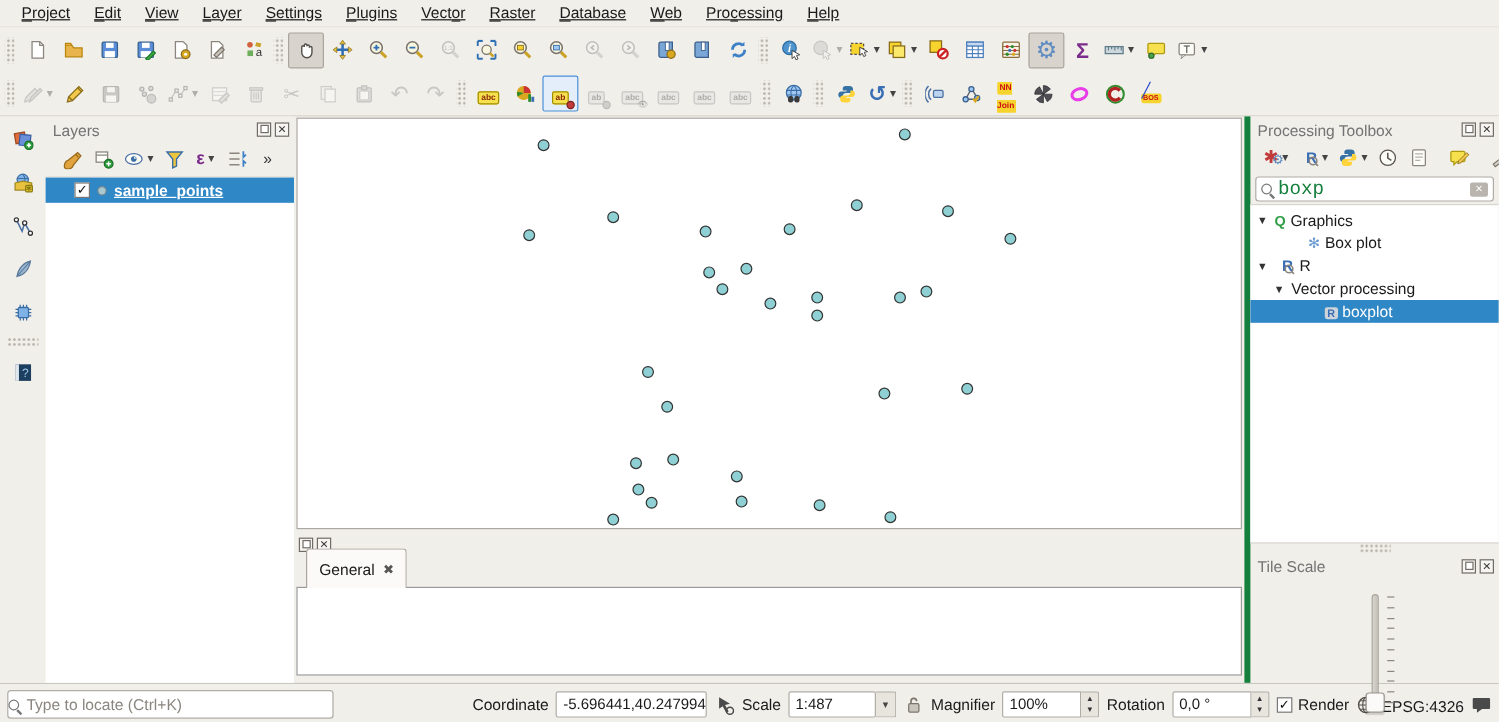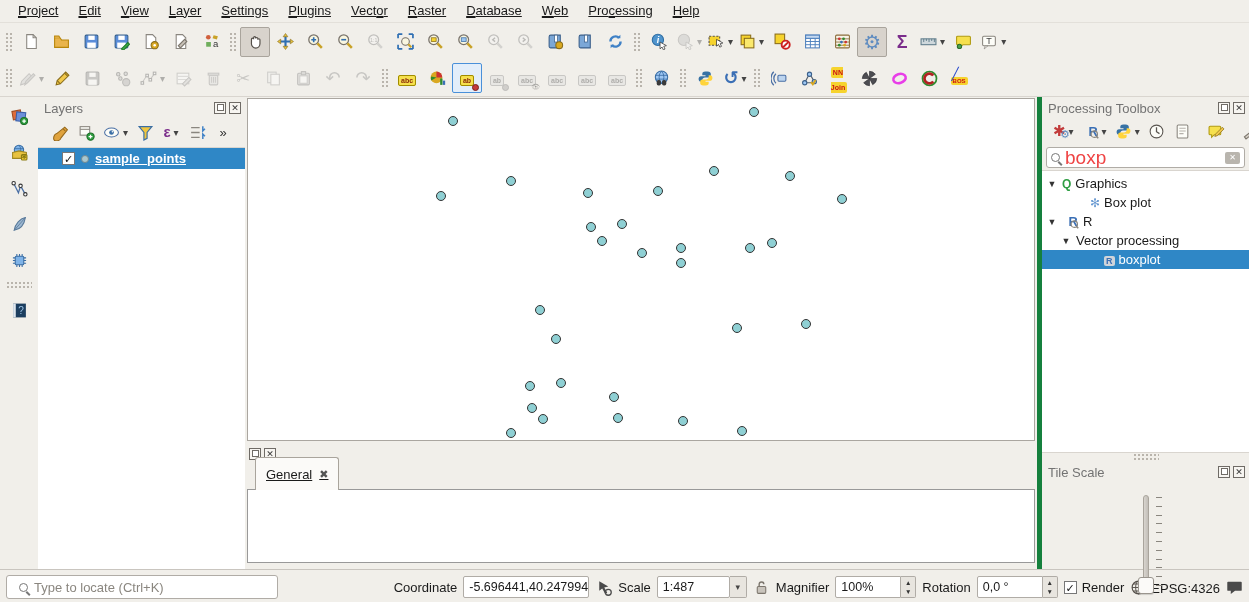--- a/index.html
+++ b/index.html
@@ -61,32 +61,32 @@
   .layer-label { color:#fff; font-weight:bold; text-decoration:underline; font-size:13px; }
   
   .center-col { flex:1; display:flex; flex-direction:column; padding:1px 2px 0 2px; }
   .map-canvas { position:relative; height:343px; background:#fff; border:1px solid #aaa6a0; overflow:hidden; }
   .map-point { position:absolute; width:10px; height:10px; border-radius:50%;
     background:#8fd0d4; border:1.3px solid #333; }
   .log-panel { flex:1; display:flex; flex-direction:column; margin-top:3px; }
   .log-head { display:flex; align-items:center; height:19px; padding:0 2px; }
   .tab-row { display:flex; align-items:flex-end; height:27px; padding-left:8px; }
   .tab { display:flex; align-items:center; gap:7px; background:#fbfaf8; border:1px solid #a9a49c; border-bottom:none;
-    border-radius:3px 3px 0 0; height:26px; padding:16px 10px; font-size:13px; position:relative; z-index:2;text-decoration:underline; }
+    border-radius:3px 3px 0 0; height:26px; padding:16px 10px; font-size:13px; position:relative; z-index:2; }
   .tab-close { font-size:11px; font-weight:bold; color:#555; }
   .log-content { flex:1; background:#fff; border:1px solid #999; margin:-1px 0 6px 0; }
   
   .right-col { width:212px; display:flex; flex-direction:column; background:#f1efea; border-left:5px solid #15803d; }
   .proc-panel { height:355px; display:flex; flex-direction:column; }
   .proc-tb { display:flex; align-items:center; gap:2px; padding:2px 2px 2px 8px; }
   .proc-tb .tb-btn { height:24px; min-width:24px; }
   .proc-sep { width:1px; height:16px; background:#c8c4be; margin:0 3px; }
   .searchbox { display:flex; align-items:center; margin:2px 4px; height:21px; background:#fff;
     border:1px solid #b0aca6; border-radius:3px; padding:0 4px; gap:5px; }
-  .searchbox .q { flex:1; font-size:19px; color:#ef4444; }
+  .searchbox .q { flex:1; font-size:16px; color:#15803d;font-family:Liberation Mono, monospace; }
   .clear-ic { width:15px; height:12px; background:#b9b5ae; border-radius:2px; color:#fff; font-size:8px;
     line-height:12px; text-align:center; }
   .tree { flex:1; background:#fff; border-top:1px solid #d9d5cf; padding-top:3px; }
   .tree-row { display:flex; align-items:center; height:19px; font-size:13px; gap:4px; }
   .tree-row.selected { background:#2f87c6; color:#fff; }
   .tw { width:12px; text-align:center; font-size:9px; color:#333; flex:none; }
   .tree-row.selected .tw { color:#fff; }
   .q-ic { color:#2f9e44; font-weight:bold; font-size:12px; }
   .snow-ic { color:#6b9bd2; font-size:12px; }
   .rbox-ic { background:#cfd4da; border-radius:2px; color:#3a6fb5; font-weight:bold; font-size:9px; padding:0 2px; }
@@ -95,21 +95,21 @@
     background-image: radial-gradient(#b9b4ac 1px, transparent 1.2px); background-size:4px 4px; }
   .slider-wrap { position:relative; flex:1; }
   .slider-track { position:absolute; left:101px; top:14px; width:6px; height:92px;
     background:linear-gradient(to right,#d8d4ce,#c2beb8); border:1px solid #a9a49c; border-radius:3px; }
   .slider-handle { position:absolute; left:96px; top:96px; width:16px; height:17px; background:#fbfaf8;
     border:1px solid #9a958e; border-radius:3px; box-shadow:0 1px 1px rgba(0,0,0,.15); }
   .tick { position:absolute; left:114px; width:6px; height:1px; background:#8a867f; }
   
   .statusbar { display:flex; align-items:center; height:35px; background:#f1efea; border-top:1px solid #c9c5bf; padding:0 6px; gap:6px; }
   .locator { display:flex; align-items:center; gap:6px; width:272px; height:24px; background:#fff;
-    border:1px solid #b0aca6; border-radius:3px; padding:0 12px; }
+    border:1px solid #b0aca6; border-radius:3px; padding:0 0; }
   .placeholder { color:#8a867f; font-size:13px; }
   .magi { width:9px; height:9px; border:1.6px solid #777; border-radius:50%; position:relative; flex:none; }
   .magi::after { content:""; position:absolute; left:7px; top:7px; width:5px; height:1.6px; background:#777;
     transform:rotate(45deg); transform-origin:0 0; }
   .sb-label { font-size:13px; color:#1a1a1a; }
   .sb-field { height:22px; background:#fff; border:1px solid #b0aca6; border-radius:2px;
     display:flex; align-items:center; padding:0 5px; font-size:12.5px; }
   .combo-arrow { width:17px; height:22px; border:1px solid #b0aca6; border-left:none; border-radius:0 2px 2px 0;
     background:#e8e5df; display:flex; align-items:center; justify-content:center; font-size:9px; color:#444; }
   .spin { display:flex; height:22px; }

